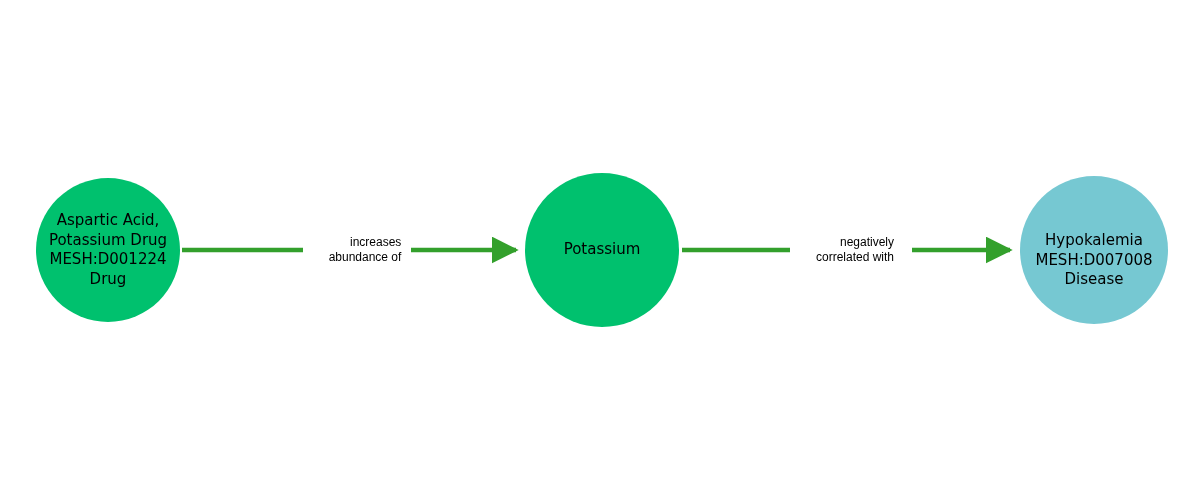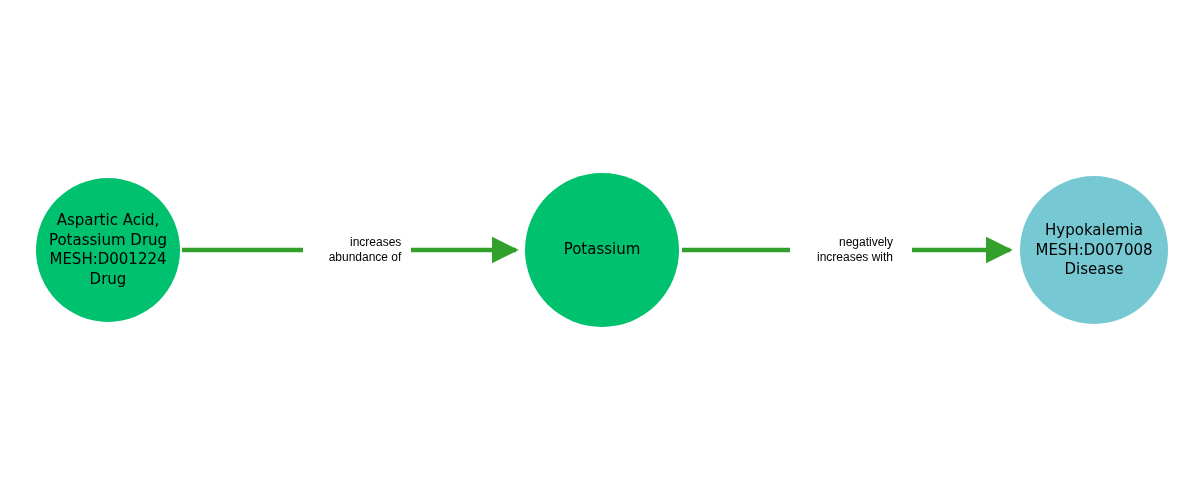--- a/index.html
+++ b/index.html
@@ -86,29 +86,29 @@
     <span class="nl-line">Aspartic Acid,</span>
     <span class="nl-line">Potassium Drug</span>
     <span class="nl-line">MESH:D001224</span>
     <span class="nl-line">Drug</span>
   </div>
 
   <div class="node-label" style="left:602px; top:250px;">
     <span class="nl-line">Potassium</span>
   </div>
 
-  <div class="node-label" style="left:1094px; top:250px;">
+  <div class="node-label" style="left:1094px; top:260px;">
     <span class="nl-line">Hypokalemia</span>
     <span class="nl-line">MESH:D007008</span>
     <span class="nl-line">Disease</span>
   </div>
 
   <div class="edge-label" style="left:365px; top:250px;">
     <span class="el-line">increases</span>
     <span class="el-line">abundance of</span>
   </div>
 
   <div class="edge-label" style="left:855px; top:250px;">
     <span class="el-line">negatively</span>
-    <span class="el-line">increases with</span>
+    <span class="el-line">correlated with</span>
   </div>
 
 </div>
 
 </body></html>

